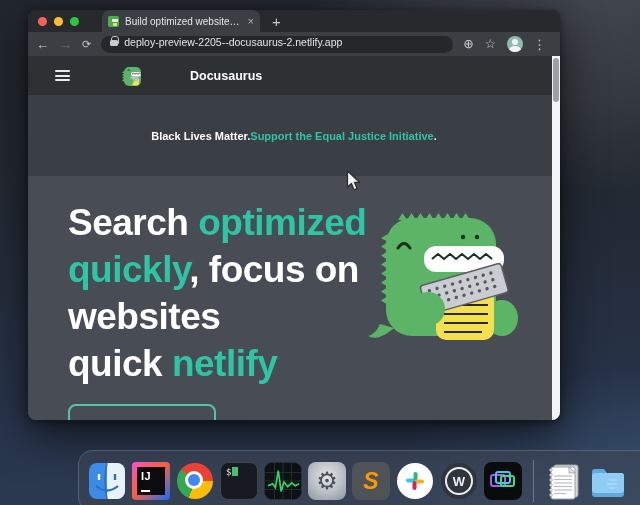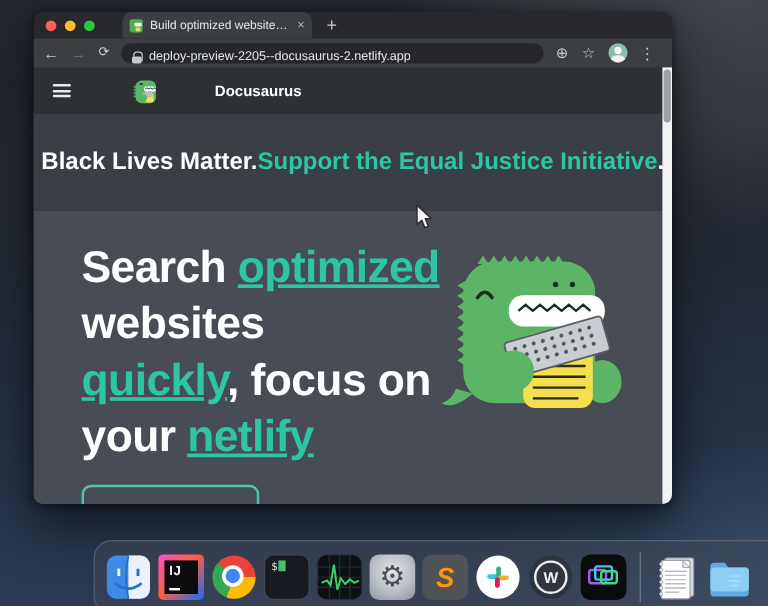--- a/index.html
+++ b/index.html
@@ -25,52 +25,52 @@
   .favicon::before{content:"";position:absolute;right:2px;bottom:1px;width:4px;height:3px;background:#f2df6b;border-radius:1px;}
   .tab-title{font-size:10px;color:#e4e6e9;margin-left:6px;white-space:nowrap;overflow:hidden;
     text-overflow:ellipsis;flex:1;}
   .tab-close{color:#aeb1b5;font-size:11px;line-height:1;margin-left:4px;cursor:default;}
   .newtab{color:#c7cacd;font-size:15px;margin-left:12px;line-height:1;}
   .toolbar{height:24px;background:#3b3e42;display:flex;align-items:center;padding:0 8px;}
   .navbtn{color:#c9ccd0;font-size:13px;line-height:1;margin-right:10px;}
   .navbtn.dim{color:#6e7175;}
   .navbtn.reload{font-size:11px;}
   .omnibox{height:17px;flex:1;max-width:352px;background:#26272a;border-radius:9px;
-    display:flex;align-items:flex-end;padding:0 9px;margin-right:10px;}
+    display:flex;align-items:flex-start;padding:0 9px;margin-right:10px;}
   .lock{width:8px;height:10px;position:relative;margin-right:6px;flex:0 0 auto;}
   .lock::before{content:"";position:absolute;left:1px;top:0;width:6px;height:6px;border:1.3px solid #c7cacd;border-radius:3px 3px 0 0;}
   .lock::after{content:"";position:absolute;left:0;top:4px;width:8px;height:6px;background:#c7cacd;border-radius:1.5px;}
   .url{font-size:10.5px;color:#e2e5e8;white-space:nowrap;overflow:hidden;}
   .tool-ic{color:#c7cacd;font-size:12.5px;margin-right:11px;line-height:1;}
   .avatar{width:16px;height:16px;border-radius:50%;background:#8cbcab;margin-right:10px;position:relative;overflow:hidden;flex:0 0 auto;}
   .avatar::before{content:"";position:absolute;left:5px;top:3px;width:6px;height:6px;border-radius:50%;background:#f2f5f3;}
   .avatar::after{content:"";position:absolute;left:2px;top:9.5px;width:12px;height:8px;border-radius:50%;background:#f2f5f3;}
   .menu3{color:#c7cacd;font-size:13px;line-height:1;letter-spacing:0;}
 
   
   .content{position:absolute;left:0;top:46px;right:0;bottom:0;background:#484d55;overflow:hidden;}
-  .site-nav{height:39px;background:#2e3134;display:flex;align-items:center;padding:0 16px;box-shadow:0 1px 2px rgba(0,0,0,.25);gap:40px;}
+  .site-nav{height:39px;background:#2e3134;display:flex;align-items:center;padding:0 27px;box-shadow:0 1px 2px rgba(0,0,0,.25);gap:40px;}
   .burger{width:15px;height:11px;display:flex;flex-direction:column;justify-content:space-between;margin-right:11px;}
   .burger span{display:block;height:2px;background:#e8eaed;border-radius:1px;}
   .brand-logo{width:22px;height:22px;flex:0 0 auto;}
   .brand{font-size:12.5px;font-weight:bold;color:#fff;margin-left:7px;}
   .searchwrap{margin-left:auto;position:relative;width:246px;}
   .searchwrap .mag{position:absolute;left:8px;top:5px;width:9px;height:9px;pointer-events:none;}
   .mag::before{content:"";position:absolute;left:0;top:0;width:6px;height:6px;border:1.6px solid #2c2e31;border-radius:50%;}
   .mag::after{content:"";position:absolute;left:6px;top:6px;width:4px;height:1.6px;background:#2c2e31;border-radius:1px;transform:rotate(45deg);transform-origin:0 0;}
   .search{width:100%;height:20px;border:none;border-radius:10px;background:#54585e;color:#c9ccd1;
     font-size:10.5px;padding:0 10px 0 23px;outline:none;font-family:"Liberation Sans",sans-serif;}
   .search::placeholder{color:#aeb2b8;}
   .announce{height:81px;background:#3a3e45;display:flex;align-items:center;justify-content:center;
-    font-size:20px;font-weight:bold;color:#fff;}
+    font-size:11px;font-weight:bold;color:#fff;}
   .announce .link{color:var(--accent);margin-left:0;}
   .hero{position:relative;height:244px;background:#484d55;}
   .hero-title{position:absolute;left:40px;top:24px;width:330px;font-size:37px;line-height:1.27;
     font-weight:bold;color:#fff;letter-spacing:-.5px;}
-  .hero-title .accent{color:var(--accent);text-decoration:underline;}
+  .hero-title .accent{color:var(--accent);}
   .hero-btn{position:absolute;left:40px;top:228px;width:148px;height:40px;border:2px solid #55c3ab;
     border-radius:8px;background:transparent;}
   .dino{position:absolute;left:336px;top:30px;}
   
   .scrolltrack{position:absolute;right:0;top:0;width:8px;height:100%;background:#f2f3f4;}
   .scrollthumb{position:absolute;left:1px;top:2px;width:6px;height:44px;border-radius:3px;background:#9aa0a6;}
 
   
   .dock{position:absolute;left:78px;top:450px;width:576px;height:62px;border-radius:15px;
     background:rgba(62,70,86,.62);border:1px solid rgba(255,255,255,.16);
@@ -162,23 +162,23 @@
 
       <div class="announce">
         <span>Black Lives Matter.</span>
         <span class="link">Support the Equal Justice Initiative</span>
         <span>.</span>
       </div>
 
       <div class="hero">
         <h1 class="hero-title">
             <div><span>Search </span><span class="accent">optimized</span></div>
+            <div><span class="accent">quickly</span><span>, focus on</span></div>
             <div><span>websites</span></div>
-            <div><span class="accent">quickly</span><span>, focus on</span></div>
-            <div><span>your </span><span class="accent">netlify</span></div>
+            <div><span>quick </span><span class="accent">netlify</span></div>
           </h1>
 
         <svg class="dino" width="168" height="142" viewBox="0 0 168 142">
           <g fill="#5cb467">
             <rect x="22" y="12" width="110" height="118" rx="26"></rect>
             <path d="M24 28 l-7 4 7 4 -7 4.5 7 4.5 -7 4.5 7 4.5 -7 4.5 7 4.5 -7 4.5 7 4.5 -7 4.5 7 4.5 -7 4.5 7 4.5 -7 4.5 7 4.5z"></path>
             <path d="M34 14 l4.5 -7 4.5 7 4.5 -7 4.5 7 4.5 -7 4.5 7 4.5 -7 4.5 7 4.5 -7 4.5 7 4.5 -7 4.5 7 4.5 -7 4.5 7 4.5 -7 4.5 7z"></path>
             <path d="M30 122 q-16 14 -26 8 q8 -2 12 -12z"></path>
             <ellipse cx="138" cy="112" rx="16" ry="18"></ellipse>
           </g>

